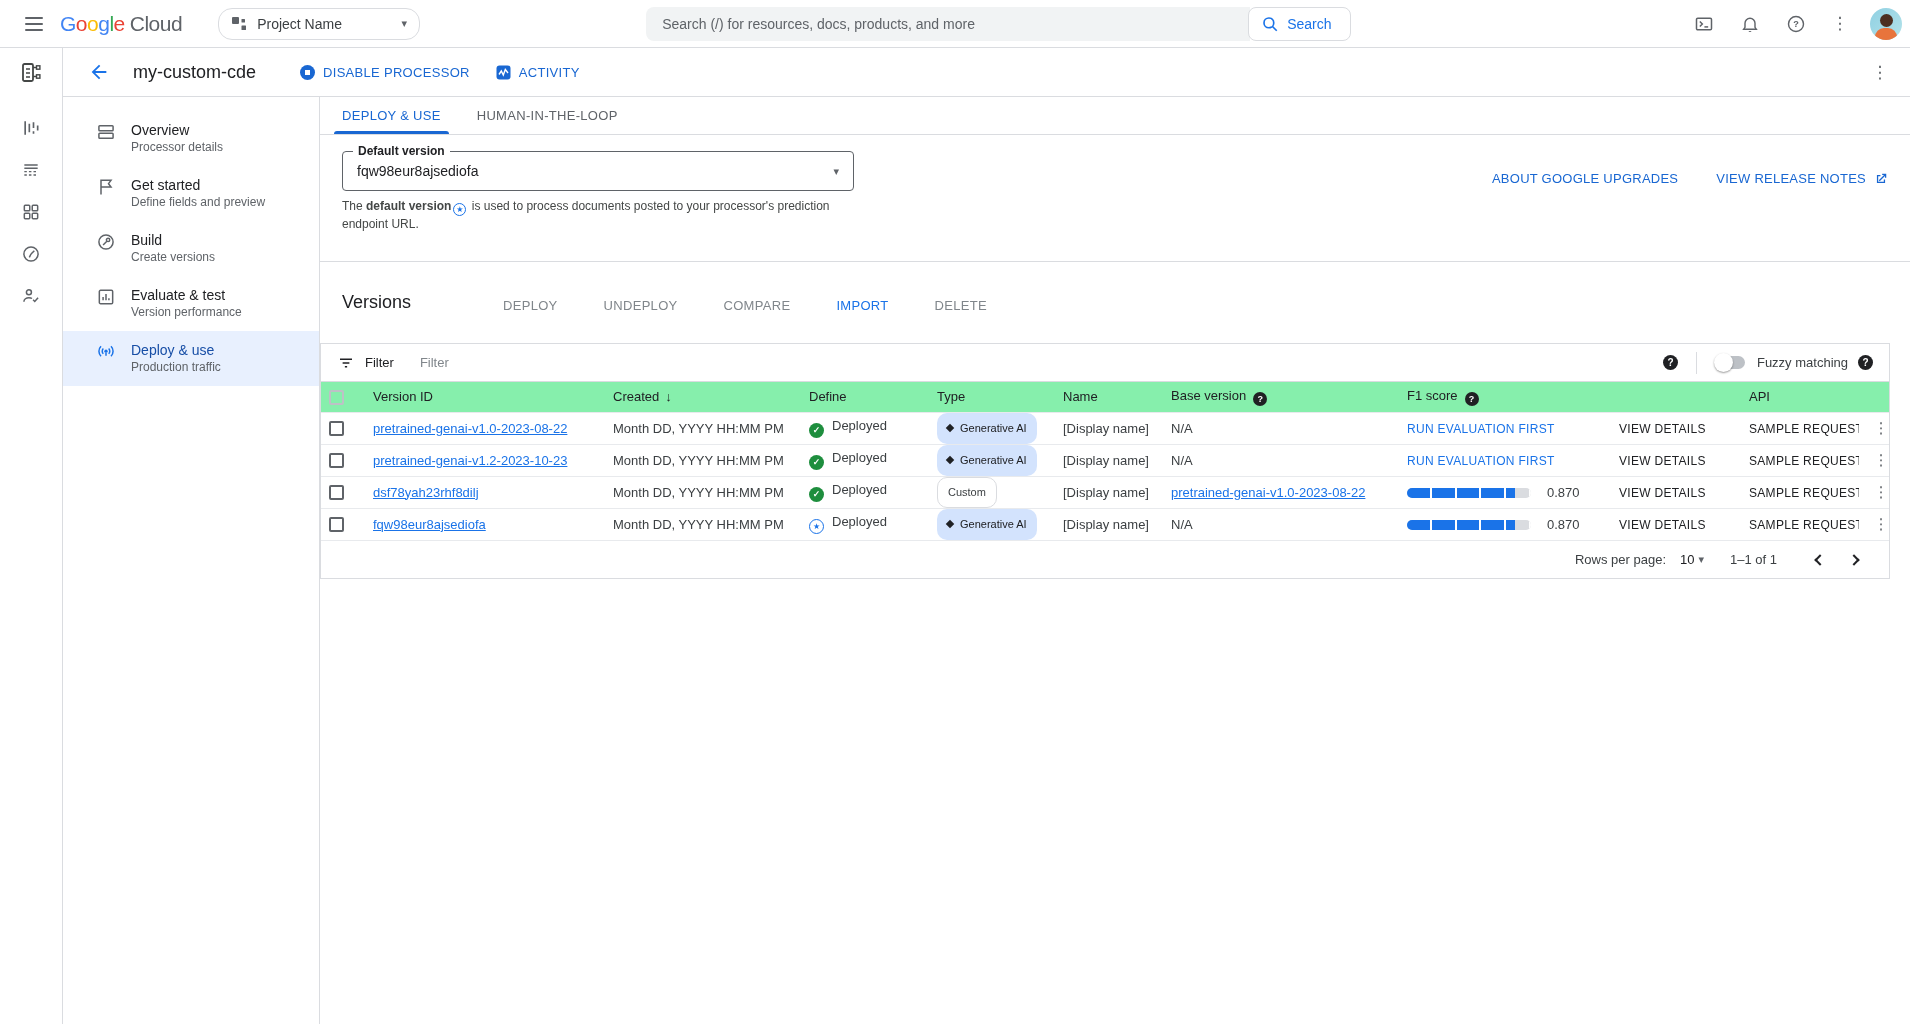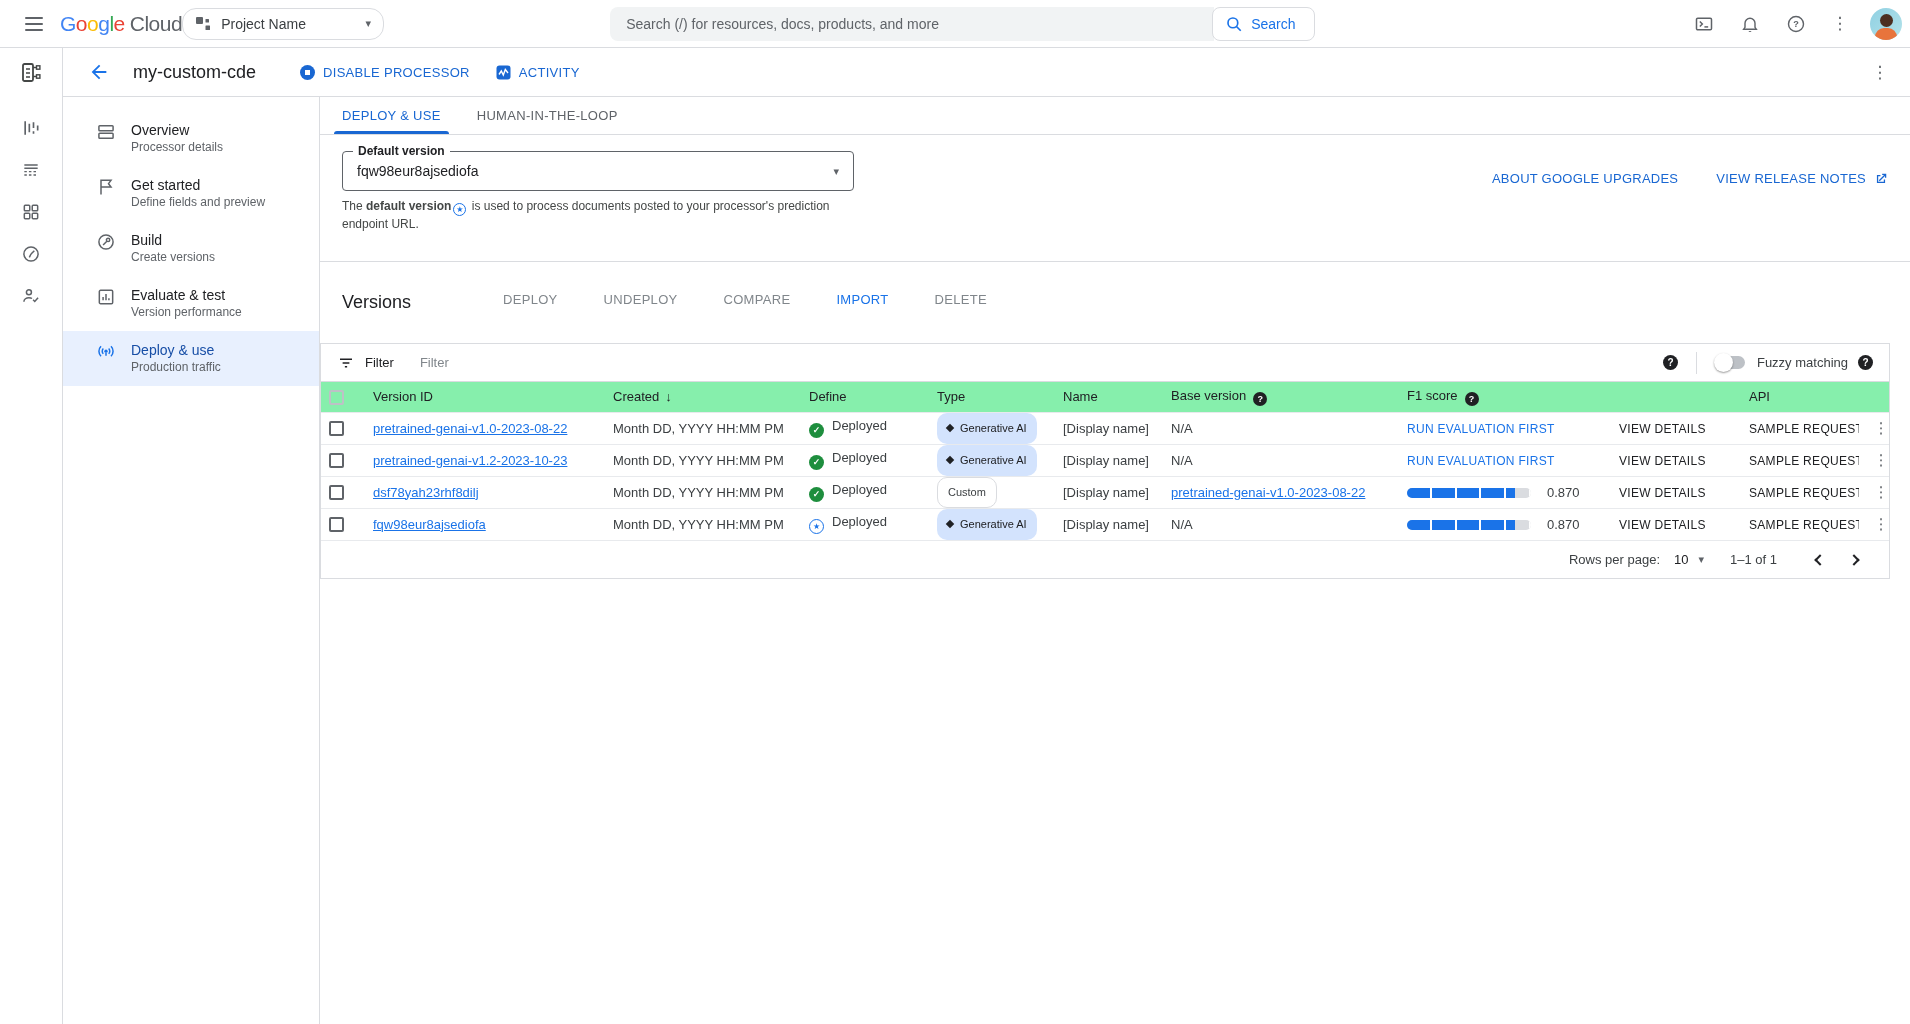--- a/index.html
+++ b/index.html
@@ -8,21 +8,21 @@
   .page { width:1910px; height:1024px; display:flex; flex-direction:column; background:#fff; }
 
   
   .topbar { height:48px; flex:0 0 48px; display:flex; align-items:center; border-bottom:1px solid #dadce0; padding:0 8px 0 14px; background:#fff; }
   .iconbtn { background:none; border:none; cursor:pointer; display:inline-flex; align-items:center; justify-content:center; width:40px; height:40px; border-radius:50%; }
   .hamburger { display:inline-flex; flex-direction:column; gap:4px; }
   .hamburger i { display:block; width:18px; height:2px; background:#5f6368; border-radius:1px; }
   .brand { display:flex; align-items:baseline; font-size:21px; margin-left:6px; letter-spacing:-.5px; }
   .brand-google span { font-weight:500; }
   .brand-cloud { color:#5f6368; margin-left:5px; font-weight:400;text-align:center; }
-  .project-picker { display:flex; align-items:center; gap:10px; height:32px; width:202px; padding:0 12px; background:#fff; border:1px solid #dadce0; border-radius:14px; font-size:14px; color:#3c4043; cursor:pointer; font-family:inherit; }
+  .project-picker { display:flex; align-items:center; gap:10px; margin-left:36px; height:32px; width:202px; padding:0 12px; background:#fff; border:1px solid #dadce0; border-radius:14px; font-size:14px; color:#3c4043; cursor:pointer; font-family:inherit; }
   .project-picker .pp-label { flex:1; text-align:left; }
   .caret { font-size:11px; color:#5f6368; line-height:1; }
   .search-wrap { display:flex; align-items:center; margin-left:226px; }
   .search-input { width:604px; height:34px; background:#f1f3f4; border:none; border-radius:8px 0 0 8px; padding:0 16px; font-size:14px; color:#202124; font-family:inherit; outline:none; }
   .search-input::placeholder { color:#5f6368; }
   .search-btn { height:34px; display:flex; align-items:center; gap:8px; padding:0 18px 0 12px; background:#fff; border:1px solid #dadce0; border-radius:8px; margin-left:-2px; color:#1a73e8; font-size:14px; font-weight:500; cursor:pointer; font-family:inherit; }
   .topbar-right { margin-left:auto; display:flex; align-items:center; gap:6px; }
   .avatar { width:32px; height:32px; border-radius:50%; background:linear-gradient(135deg,#8fd0e2,#b5e3ea); position:relative; overflow:hidden; cursor:pointer; margin-left:6px; }
   .avatar .head { position:absolute; width:13px; height:13px; border-radius:50%; background:#4c2f21; top:6px; left:10px; }
   .avatar .bod { position:absolute; width:22px; height:12px; border-radius:9px 9px 0 0; background:#e8743c; bottom:0; left:5px; }
@@ -67,21 +67,21 @@
   .select-field .fld-label { position:absolute; top:-7px; left:10px; background:#fff; padding:0 5px; font-size:12px; font-weight:700; color:#202124; line-height:13px; }
   .dv-value { font-size:14px; color:#202124; flex:1; }
   .dv-help { margin-top:7px; font-size:12px; color:#444746; width:502px; line-height:17px; }
   .dv-help b { font-weight:700; }
   .star-badge { display:inline-flex; align-items:center; justify-content:center; width:13px; height:13px; border:1px solid #1a73e8; border-radius:50%; color:#1a73e8; font-size:8px; margin:0 2px; vertical-align:-2px; }
   .dv-links { display:flex; gap:38px; padding-top:20px; align-items:flex-start;justify-content:center; }
   .dv-links a { color:#1967d2; font-size:13px; font-weight:500; letter-spacing:.25px; text-decoration:none; display:flex; align-items:center; gap:8px; cursor:pointer; }
 
   .section-divider { border-bottom:1px solid #dadce0; margin-top:28px; }
 
-  .versions-head { display:flex; align-items:flex-start; padding:30px 22px 16px; }
+  .versions-head { display:flex; align-items:flex-end; padding:30px 22px 16px; }
   .versions-head h2 { font-size:18px; font-weight:400; color:#202124; }
   .versions-actions { display:flex; gap:46px; margin-left:92px; }
   .va-btn { background:none; border:none; font-size:13px; font-weight:500; letter-spacing:.3px; font-family:inherit; cursor:pointer; }
   .va-btn.dis { color:#80868b; }
   .va-btn.en { color:#1a73e8; }
 
   
   .table-card { margin:14px 20px 0 0; width:1570px; border:1px solid #dadce0; background:#fff; }
   .filter-row { height:38px; display:flex; align-items:center; padding:0 16px; border-bottom:1px solid #dadce0; }
   .filter-label { font-size:13px; font-weight:500; color:#202124; margin:0 26px 0 10px; }
@@ -114,21 +114,21 @@
   .chip-custom { background:#fff; border:1px solid #dadce0; color:#3c4043; }
   .f1-bar { position:relative; display:inline-block; width:124px; height:10px; border-radius:5px; background:#dadce0; overflow:hidden; vertical-align:middle; }
   .f1-fill { position:absolute; left:0; top:0; bottom:0; background:#1a73e8; }
   .f1-gaps { position:absolute; inset:0; background:repeating-linear-gradient(to right, transparent 0 22.8px, #fff 22.8px 24.8px); }
   .f1-val { font-size:13px; color:#3c4043; margin-left:16px; vertical-align:middle; }
   .run-eval { color:#1a73e8; font-size:12px; font-weight:500; letter-spacing:.3px; cursor:pointer; text-decoration:none; }
   .row-action { color:#202124; font-size:12px; font-weight:500; letter-spacing:.3px; cursor:pointer; text-decoration:none; }
   td.c-menu .more-vert { width:28px; height:28px; font-size:15px; }
 
   .pagination { height:38px; display:flex; align-items:center; justify-content:flex-end; padding-right:18px; border-top:1px solid #e8eaed; font-size:13px; color:#3c4043; }
-  .rpp { display:flex; align-items:center; gap:10px; background:none; border:none; font-size:13px; color:#202124; font-family:inherit; cursor:pointer; margin:0 26px 0 14px; }
+  .rpp { display:flex; align-items:center; gap:4px; background:none; border:none; font-size:13px; color:#202124; font-family:inherit; cursor:pointer; margin:0 26px 0 14px; }
   .pg-range { margin-right:26px; }
   .pg-btn { background:none; border:none; cursor:pointer; width:34px; height:34px; }
   .chev { display:inline-block; width:8px; height:8px; border-right:2px solid #202124; border-bottom:2px solid #202124; }
   .chev.left { transform:rotate(135deg); }
   .chev.right { transform:rotate(-45deg); }
 
   svg { display:block; }
 </style>
 </head>
 <body>

